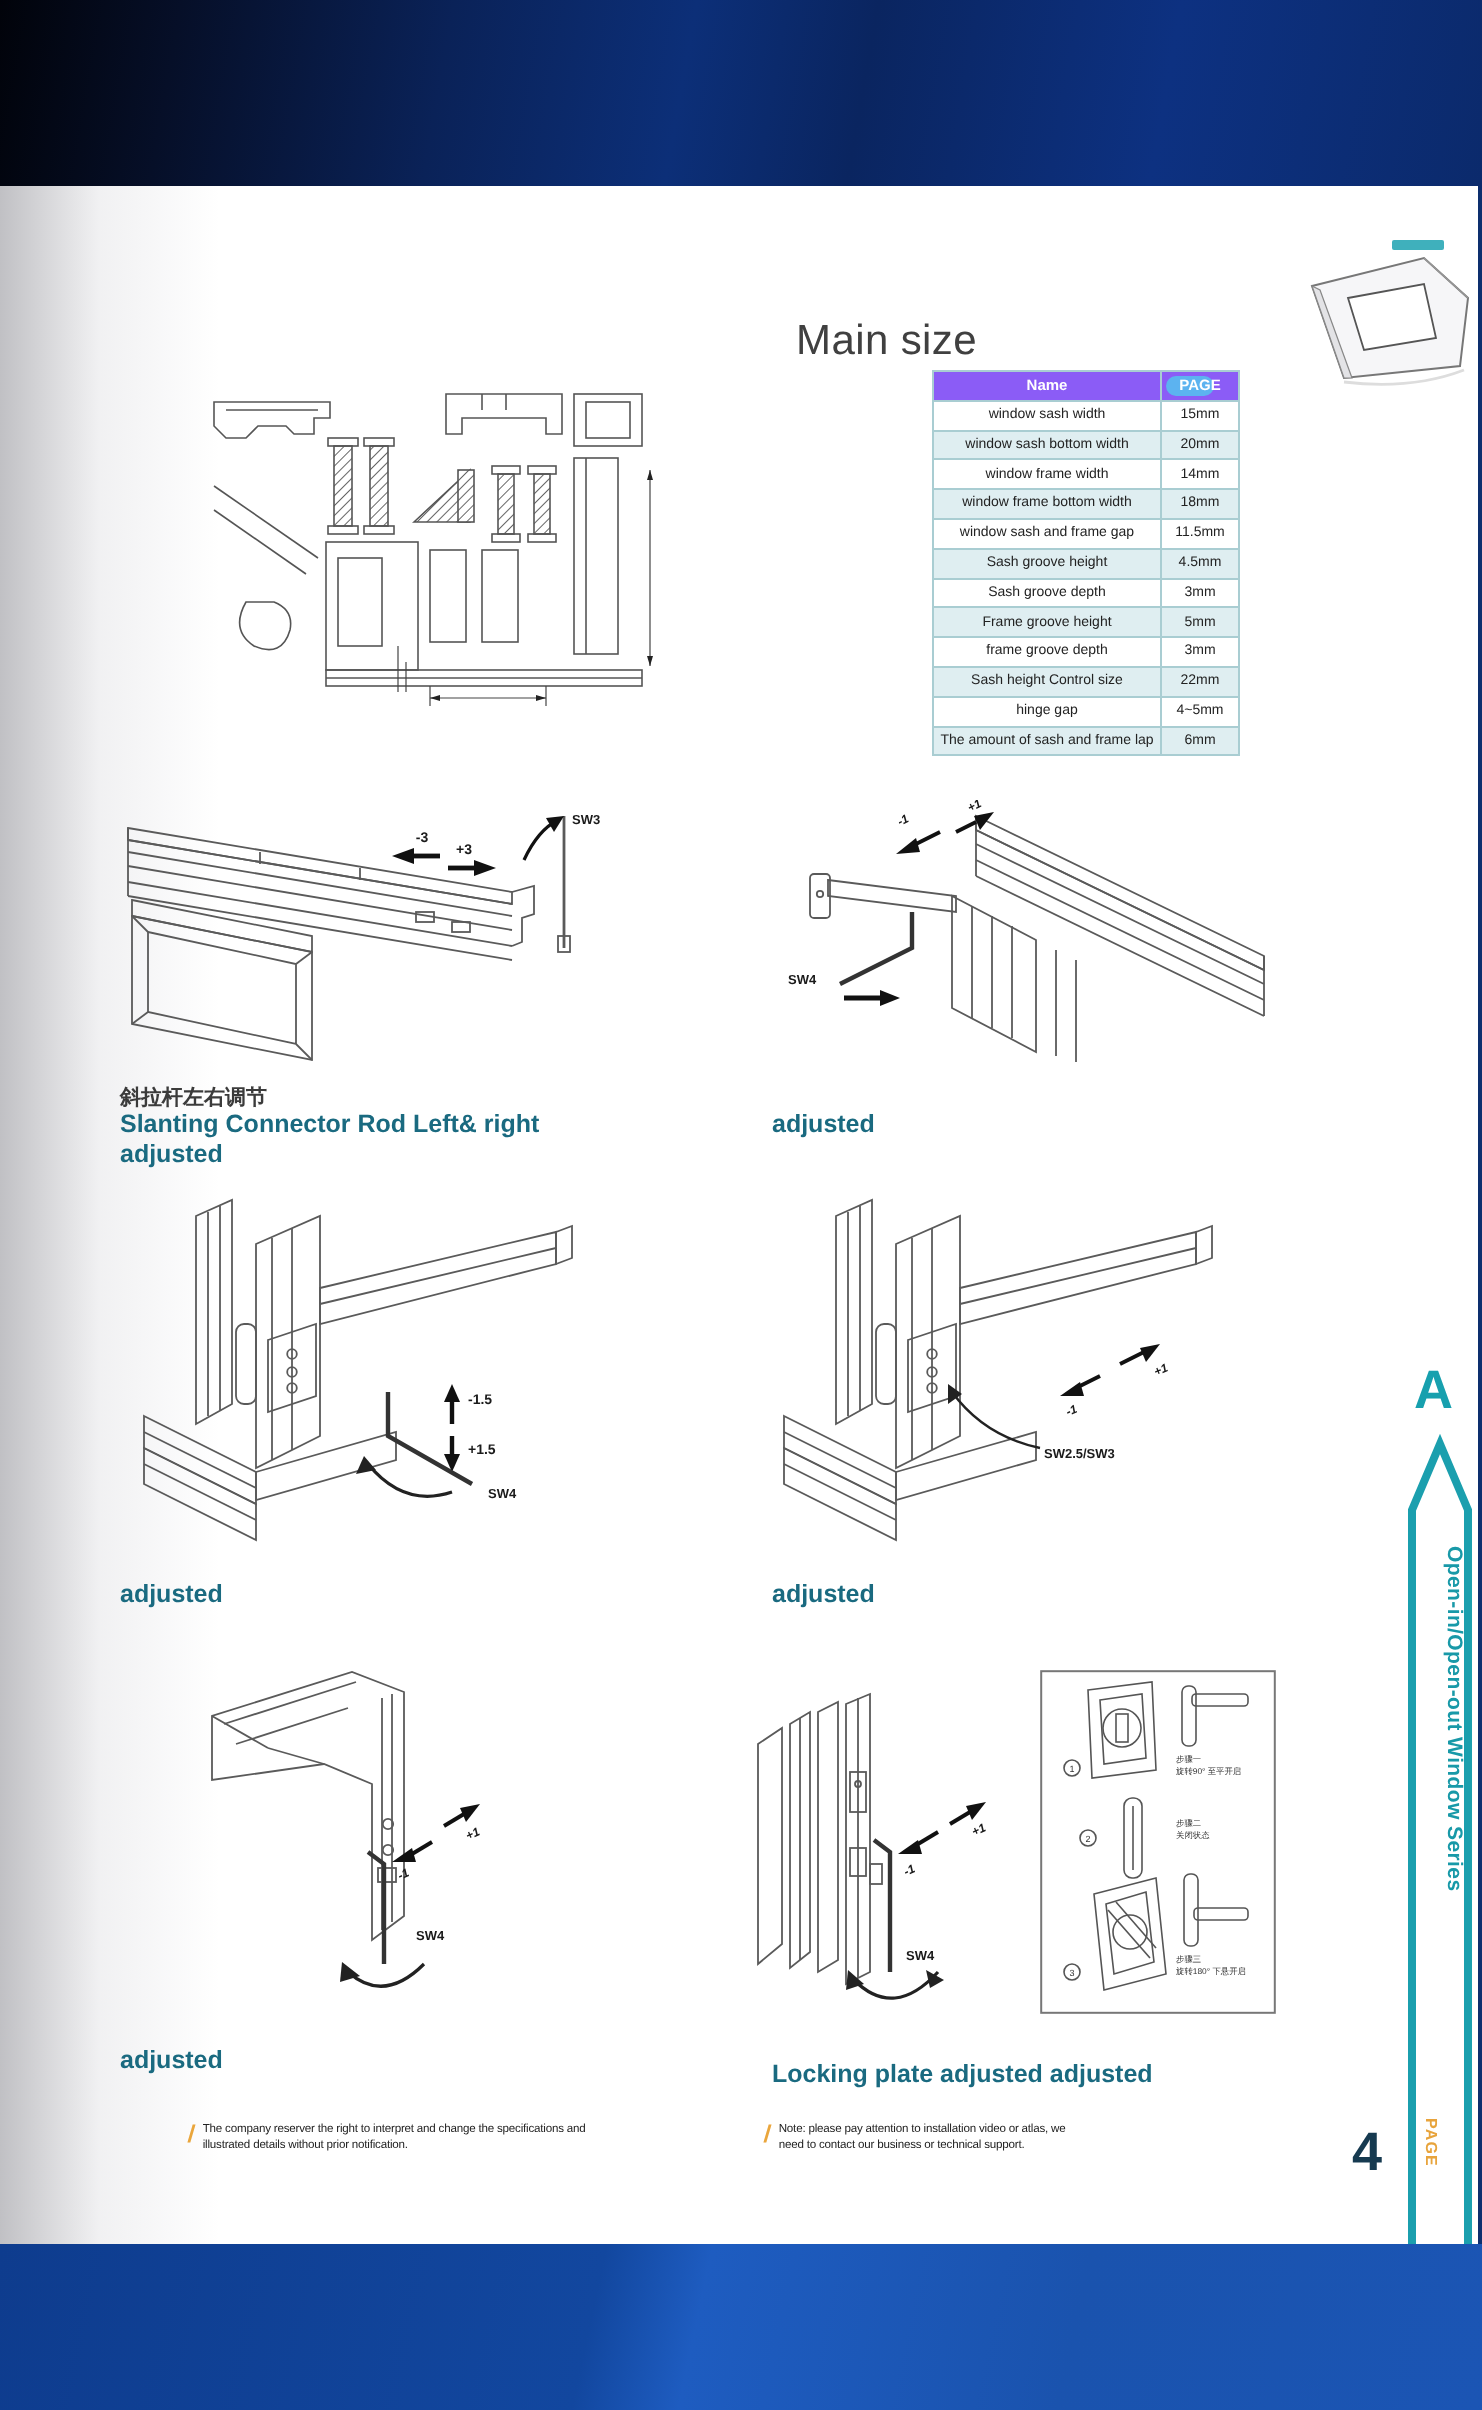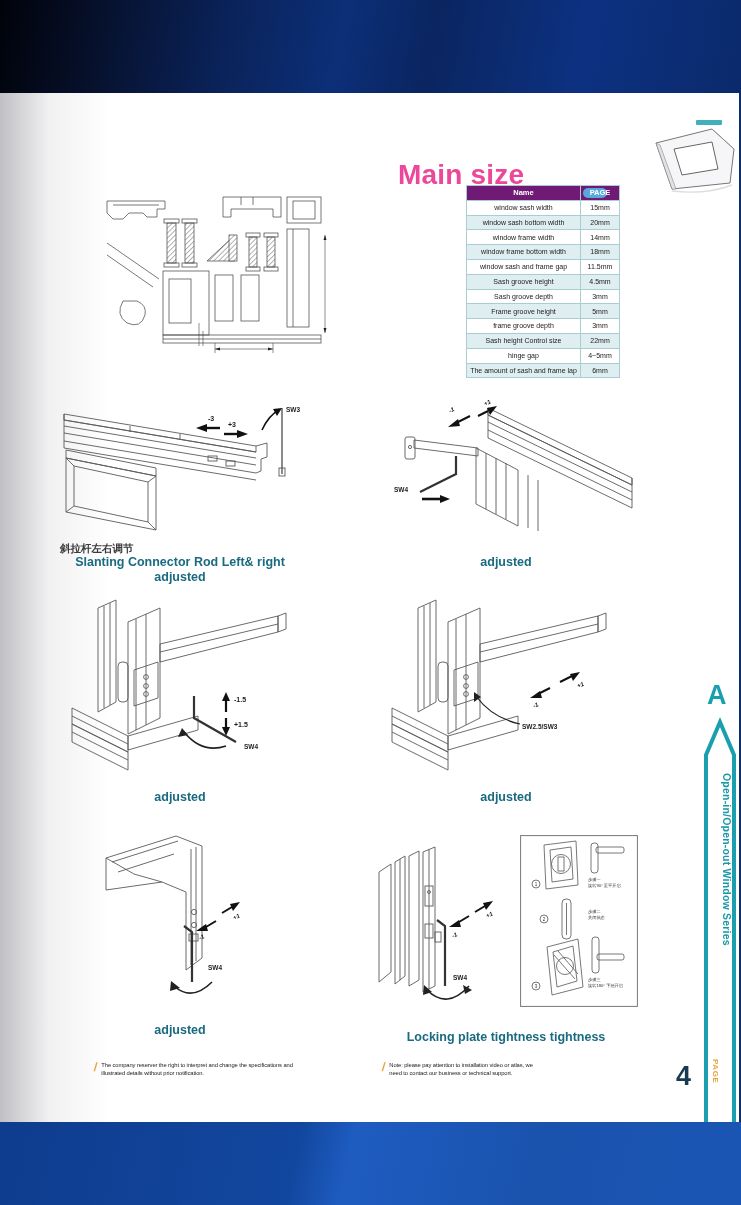--- a/index.html
+++ b/index.html
@@ -18,40 +18,40 @@
   }
   .page{
     position:absolute;left:0;top:93px;width:739px;height:1029px;background:#ffffff;
   }
   .page::before{
     content:'';position:absolute;left:0;top:0;bottom:0;width:110px;pointer-events:none;
     background:linear-gradient(to right,rgba(90,90,100,.38),rgba(160,160,170,.15) 45%,rgba(255,255,255,0));
   }
   .abs{position:absolute;}
   .heading{
-    left:398px;top:66px;font-size:28px;font-weight:bold;color:#ec4899;letter-spacing:.2px;
+    left:398px;top:66px;font-size:21px;font-weight:normal;color:#404040;letter-spacing:.2px;
   }
   
   .size-table{
     left:466px;top:92px;width:153px;border-collapse:collapse;table-layout:fixed;
     border:1px solid #7fbac2;font-size:7px;color:#222;
   }
   .size-table th,.size-table td{
     border:1px solid #a9cdd2;height:13.8px;padding:0 1px;text-align:center;line-height:1.05;
     overflow:hidden;white-space:nowrap;
   }
-  .size-table th{background:#701a75;color:#fff;font-size:7.5px;font-weight:bold;position:relative;}
+  .size-table th{background:#8b5cf6;color:#fff;font-size:7.5px;font-weight:bold;position:relative;}
   .size-table col.c-name{width:114px}
   .size-table col.c-code{width:39px}
   .size-table tr.alt td{background:#dfeef1;}
   .pill{position:absolute;left:2px;top:2px;width:24px;height:10px;border-radius:5px;background:#54c2ee;opacity:.85;}
   .th-label{position:relative;z-index:1;}
   
   .cap{
-    width:240px;text-align:center;font-weight:bold;color:#1a6a80;
+    width:240px;text-align:left;font-weight:bold;color:#1a6a80;
     font-size:12.5px;line-height:1.2;
   }
   .cap-cn{width:240px;font-size:10.5px;color:#3b3b3b;font-weight:bold;}
   
   .foot{display:flex;gap:4px;align-items:flex-start;color:#222;}
   .foot .slash{color:#eaa63c;font-weight:bold;font-size:12px;line-height:1;transform:skewX(-6deg);}
   .foot .txt{font-size:5.8px;line-height:1.4;letter-spacing:-.1px;}
   
   .page-number{left:676px;top:968px;font-size:27px;font-weight:800;color:#163a50;}
   .sidebar-letter{left:707px;top:589px;font-size:27px;font-weight:800;color:#17a0ae;line-height:1;}
@@ -435,21 +435,21 @@
     <text class="hb-t" x="68" y="84">关闭状态</text>
     <text class="hb-n" x="16" y="152.8" text-anchor="middle">3</text>
     <text class="hb-t" x="68" y="146">步骤三</text>
     <text class="hb-t" x="68" y="152">旋转180° 下悬开启</text>
   </svg>
 
   <div class="abs cap" style="left:60px;top:930px">
     <div>adjusted</div>
   </div>
   <div class="abs cap" style="left:386px;top:937px">
-    <div>Locking plate tightness tightness</div>
+    <div>Locking plate adjusted adjusted</div>
   </div>
 
   <div class="abs foot" style="left:94px;top:968px;width:200px">
     <span class="slash">/</span>
     <span class="txt">The company reserver the right to interpret and change the specifications and illustrated details without prior notification.</span>
   </div>
   <div class="abs foot" style="left:382px;top:968px;width:162px">
     <span class="slash">/</span>
     <span class="txt">Note: please pay attention to installation video or atlas, we need to contact our business or technical support.</span>
   </div>

